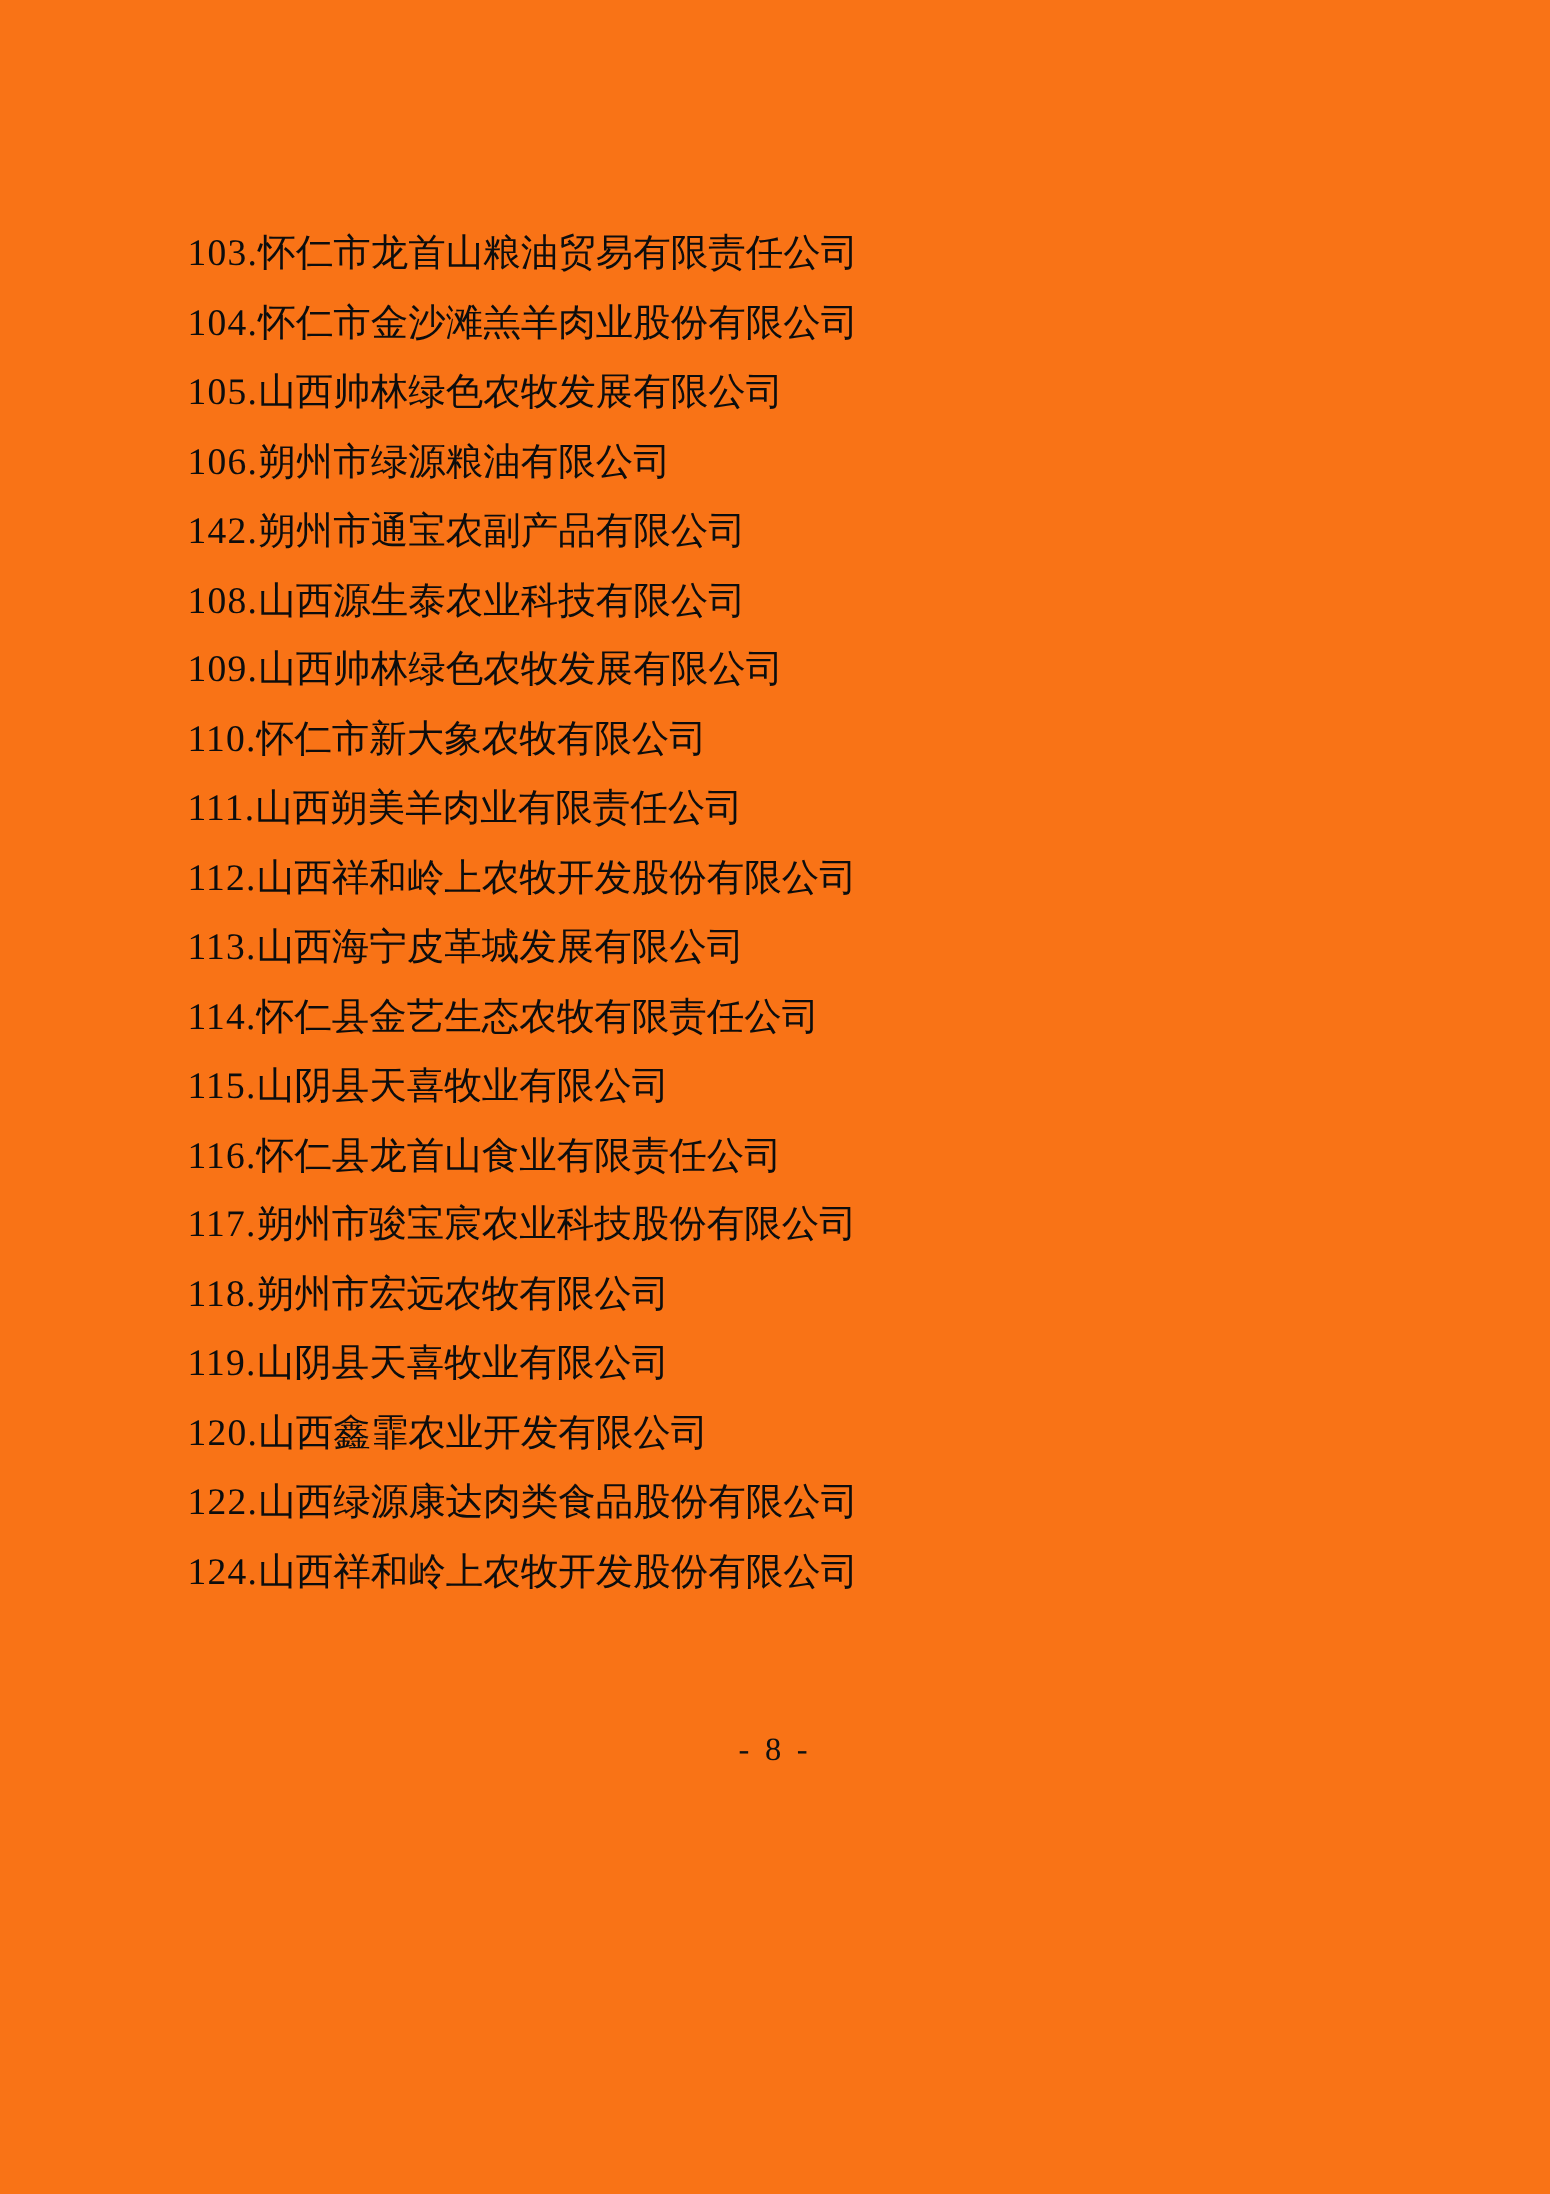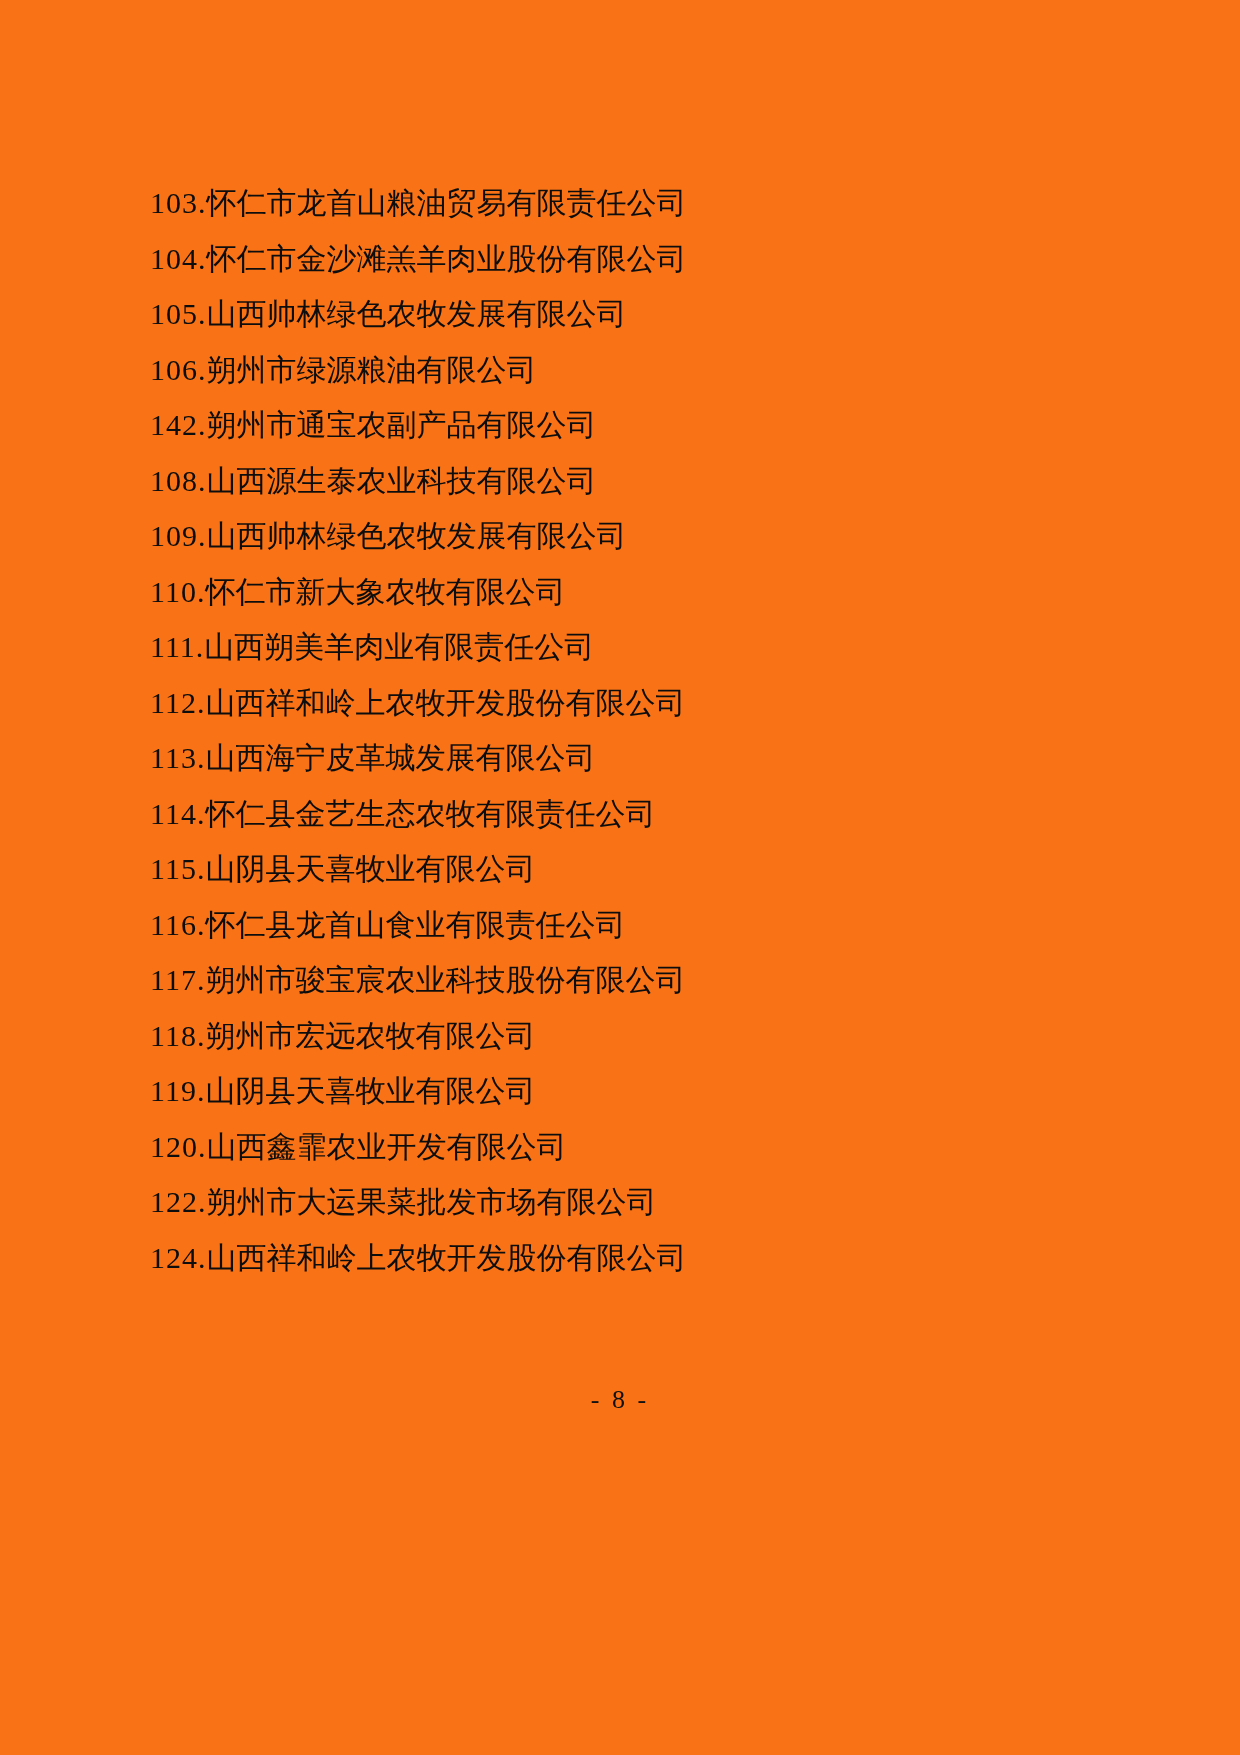--- a/index.html
+++ b/index.html
@@ -109,21 +109,21 @@
     <div class="entry">
       <span class="num">118.</span><span class="name">朔州市宏远农牧有限公司</span>
     </div>
     <div class="entry">
       <span class="num">119.</span><span class="name">山阴县天喜牧业有限公司</span>
     </div>
     <div class="entry">
       <span class="num">120.</span><span class="name">山西鑫霏农业开发有限公司</span>
     </div>
     <div class="entry">
-      <span class="num">122.</span><span class="name">朔州市大运果菜批发市场有限公司</span>
+      <span class="num">122.</span><span class="name">山西绿源康达肉类食品股份有限公司</span>
     </div>
     <div class="entry">
       <span class="num">124.</span><span class="name">山西祥和岭上农牧开发股份有限公司</span>
     </div>
 
   </div>
 
   <div class="footer">- 8 -</div>
 </div>
 

